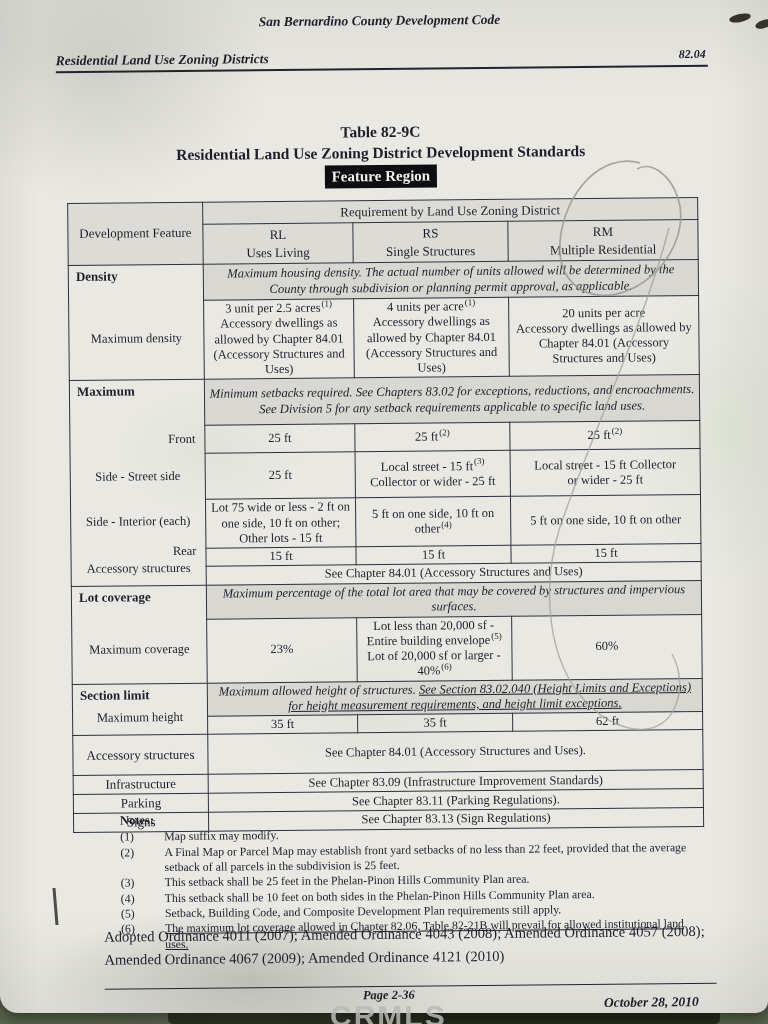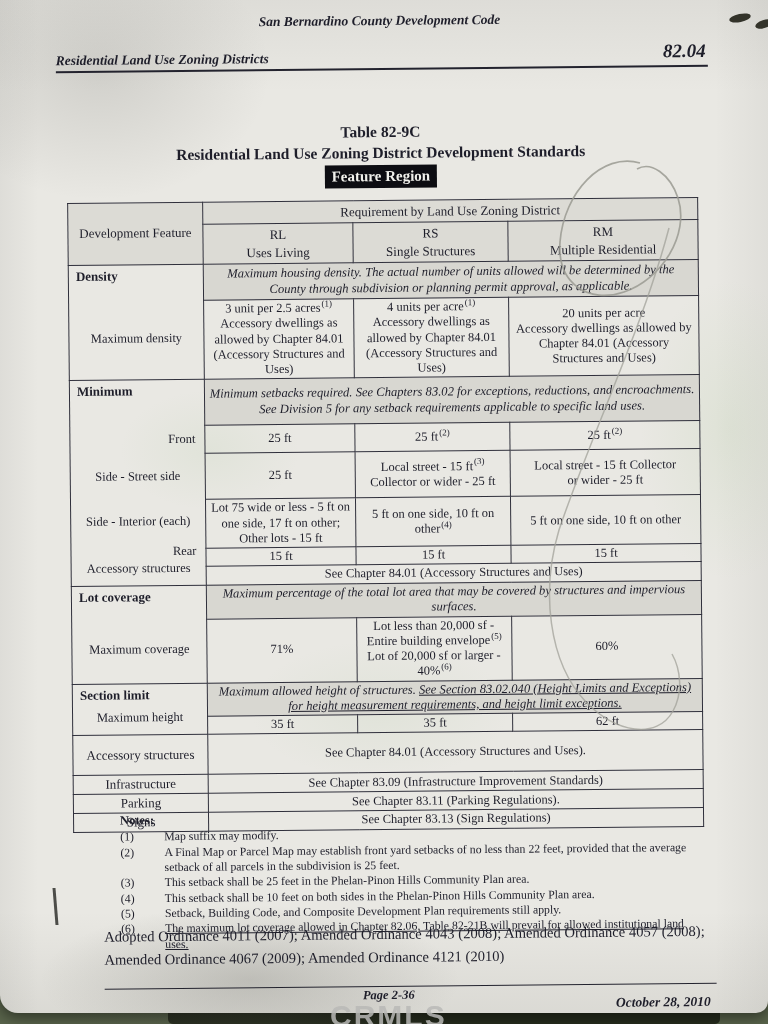--- a/index.html
+++ b/index.html
@@ -33,21 +33,21 @@
     background:radial-gradient(closest-side, rgba(160,190,145,.12), rgba(0,0,0,0));}
 
   .content{position:absolute;inset:0;z-index:4;color:#1e1e2a;
     transform:rotate(-0.55deg);transform-origin:384px 500px;}
 
   .code-title{position:absolute;top:13px;left:0;width:100%;text-align:center;
     font-weight:bold;font-style:italic;font-size:13.5px;}
   .section-row{position:absolute;top:48px;left:60px;right:56px;height:18px;
     border-bottom:2.2px solid #23232e;padding-bottom:2px;}
   .section-left{position:absolute;left:0;bottom:2px;font-weight:bold;font-style:italic;font-size:13.5px;}
-  .section-right{position:absolute;right:2px;bottom:3px;font-weight:bold;font-style:italic;font-size:19px;}
+  .section-right{position:absolute;right:2px;bottom:3px;font-weight:bold;font-style:italic;font-size:12px;}
 
   .title-block{position:absolute;top:121px;left:0;width:100%;text-align:center;line-height:1.38;}
   .title-line{font-weight:bold;font-size:15.5px;}
   .badge{display:inline-block;margin-top:1px;background:#0d0d12;color:#f1f1ec;
     font-weight:bold;font-size:15px;padding:1px 7px 2px 7px;}
 
   table.std{position:absolute;left:70px;top:200px;width:630px;
     border-collapse:collapse;table-layout:fixed;font-size:12.5px;line-height:1.22;}
   table.std td, table.std th{border:1.5px solid #30303c;padding:1px 4px;
     text-align:center;vertical-align:middle;font-weight:normal;}
@@ -74,21 +74,21 @@
   .note-num{width:44px;flex:0 0 44px;}
   .note-text{flex:1;}
   .note-underline{text-decoration:underline;}
 
   .ordinance{position:absolute;left:100px;top:923px;width:614px;
     font-size:14.6px;line-height:1.6;}
 
   .footer-line{position:absolute;left:100px;right:56px;top:986px;border-top:1.6px solid #23232e;}
   .footer-page{position:absolute;left:0;width:100%;top:988px;text-align:center;
     font-weight:bold;font-style:italic;font-size:12.5px;}
-  .footer-date{position:absolute;right:62px;top:997px;
+  .footer-date{position:absolute;right:74px;top:997px;
     font-weight:bold;font-style:italic;font-size:13.5px;}
   .watermark{position:absolute;left:330px;top:999px;z-index:5;
     font-family:"Liberation Sans", sans-serif;font-weight:bold;font-size:30px;
     color:rgba(185,185,182,.85);letter-spacing:2px;}
 
   svg.annot{position:absolute;inset:0;z-index:6;pointer-events:none;}
 </style>
 </head>
 <body>
 
@@ -160,21 +160,21 @@
         <div>Accessory dwellings as allowed by Chapter 84.01 (Accessory Structures and Uses)</div>
       </td>
       <td class="vtop">
         <div>20 units per acre</div>
         <div>Accessory dwellings as allowed by Chapter 84.01 (Accessory Structures and Uses)</div>
       </td>
     </tr>
 
     <tr style="height:46px">
       <td class="lblock" rowspan="6">
-        <span class="sec-label">Minimum</span>
+        <span class="sec-label">Maximum</span>
         <span class="sub-label sub-right" style="top:52px">Front</span>
         <span class="sub-label sub-center" style="top:89px">Side - Street side</span>
         <span class="sub-label sub-center" style="top:134px">Side - Interior (each)</span>
         <span class="sub-label sub-right" style="top:164px">Rear</span>
         <span class="sub-label sub-center" style="top:181px">Accessory structures</span>
       </td>
       <td class="shaded" colspan="3">Minimum setbacks required.  See Chapters 83.02 for exceptions, reductions, and encroachments.  See Division 5 for any setback requirements applicable to specific land uses.</td>
     </tr>
     <tr style="height:28px">
       <td><span>25 ft</span></td>
@@ -185,42 +185,42 @@
       <td><span>25 ft</span></td>
       <td>
         <div><span>Local street - 15 ft</span><sup>(3)</sup></div>
         <div>Collector or wider - 25 ft</div>
       </td>
       <td>
             <div class="rm-wrap">Local street - 15 ft Collector or wider - 25 ft</div>
           </td>
     </tr>
     <tr style="height:46px">
-      <td><span>Lot 75 wide or less - 5 ft on one side, 17 ft on other; Other lots - 15 ft</span></td>
+      <td><span>Lot 75 wide or less - 2 ft on one side, 10 ft on other; Other lots - 15 ft</span></td>
       <td><span>5 ft on one side, 10 ft on other</span><sup>(4)</sup></td>
       <td><span>5 ft on one side, 10 ft on other</span></td>
     </tr>
     <tr style="height:16px">
       <td><span>15 ft</span></td>
       <td><span>15 ft</span></td>
       <td><span>15 ft</span></td>
     </tr>
     <tr style="height:16px">
       <td colspan="3">See Chapter 84.01 (Accessory Structures and Uses)</td>
     </tr>
 
     <tr style="height:34px">
       <td class="lblock" rowspan="2">
         <span class="sec-label">Lot coverage</span>
         <span class="sub-label sub-center" style="top:56px">Maximum coverage</span>
       </td>
       <td class="shaded" colspan="3">Maximum percentage of the total lot area that may be covered by structures and impervious surfaces.</td>
     </tr>
     <tr style="height:58px">
-      <td><span>71%</span></td>
+      <td><span>23%</span></td>
       <td>
         <div><span>Lot less than 20,000 sf -</span><sup></sup></div>
         <div><span>Entire building envelope</span><sup>(5)</sup></div>
         <div><span>Lot of 20,000 sf or larger -</span><sup></sup></div>
         <div><span>40%</span><sup>(6)</sup></div>
       </td>
       <td><span>60%</span></td>
     </tr>
 
     <tr style="height:28px">

